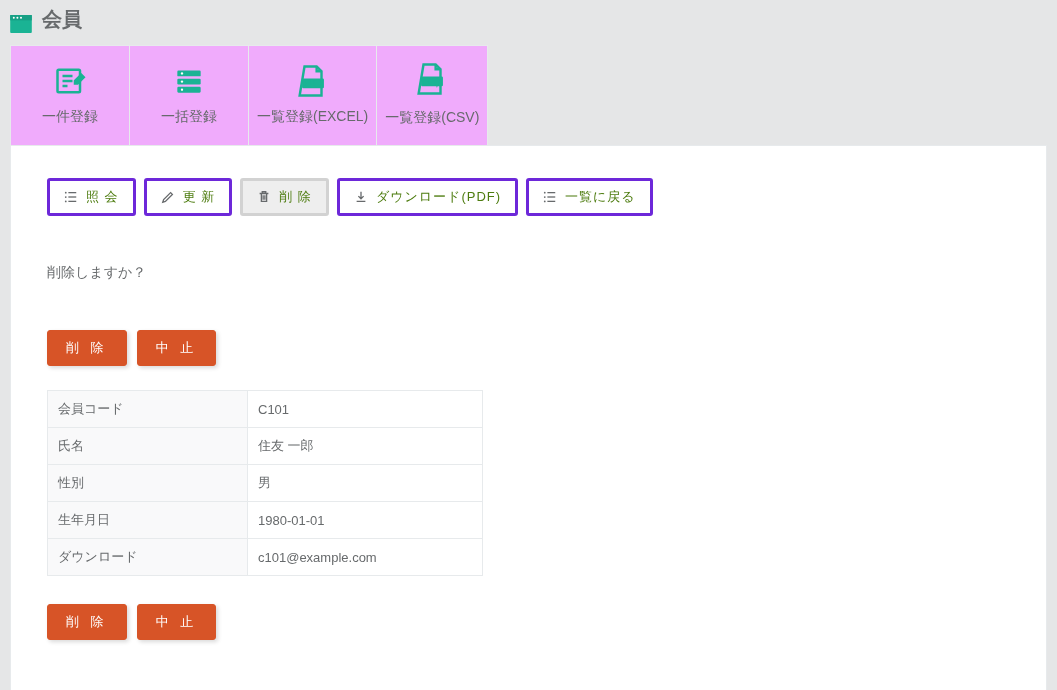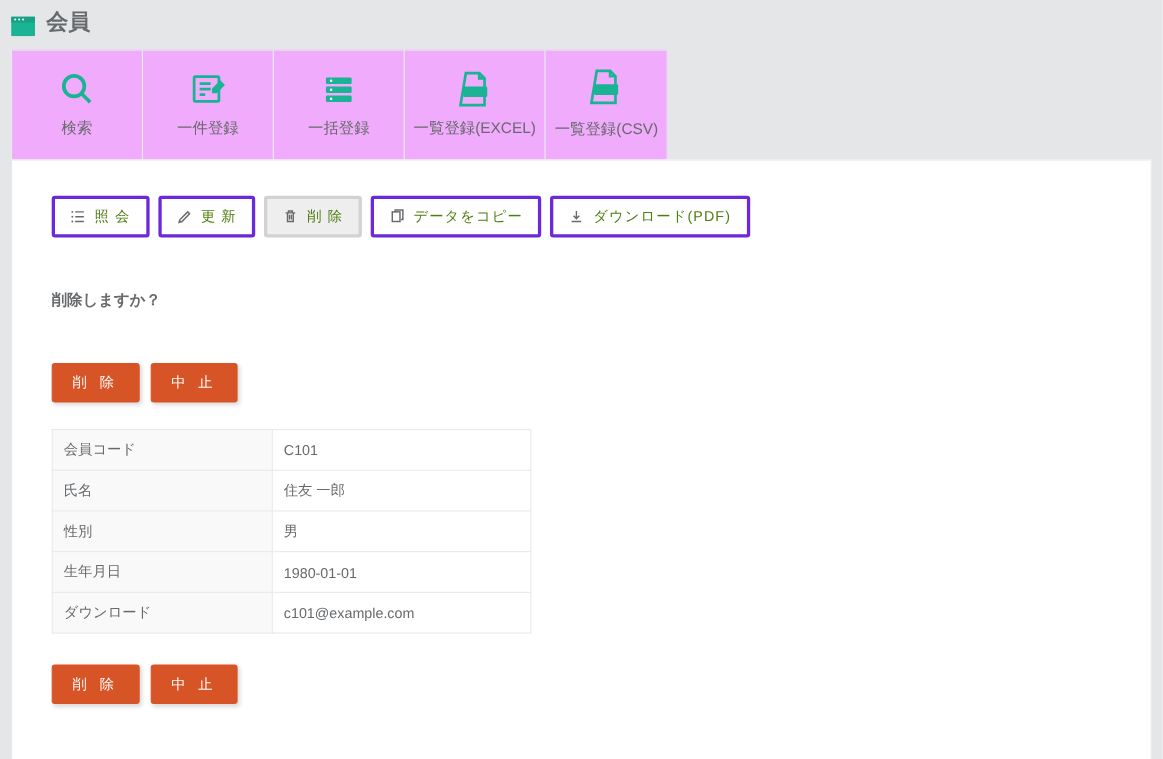--- a/index.html
+++ b/index.html
@@ -77,21 +77,20 @@
   }
   .btn-outline.active {
     background: #eeeeee;
     border-color: #d2d2d2;
   }
   .btn-outline .icon { width:14px; height:14px; display:inline-flex; align-items:center; justify-content:center; }
   .prompt {
     font-size: 14px;
     color: #676a6c;
     margin-bottom: 48px;
-    font-weight: bold;
   }
   .action-row {
     display: flex;
     gap: 10px;
     margin-bottom: 24px;
   }
   .btn-primary {
     background: #d75427;
     color: #fff;
     border: 1px solid #d75427;
@@ -131,29 +130,20 @@
       <rect x="0" y="0" width="24" height="6" fill="#17a085"></rect>
       <circle cx="4" cy="3" r="1.1" fill="#fff"></circle>
       <circle cx="8" cy="3" r="1.1" fill="#fff"></circle>
       <circle cx="12" cy="3" r="1.1" fill="#fff"></circle>
     </svg>
   </span>
   <h1>会員</h1>
 </div>
 
 <div class="tab-bar">
-  <div class="tab tab-active">
-    <span class="tab-icon">
-      <svg viewBox="0 0 24 24" width="32" height="32" fill="none" stroke="#1ab394" stroke-width="2.5">
-        <circle cx="10" cy="10" r="7"></circle>
-        <line x1="15" y1="15" x2="21" y2="21"></line>
-      </svg>
-    </span>
-    <span class="label">検索</span>
-  </div>
   <div class="tab">
     <span class="tab-icon">
       <svg viewBox="0 0 24 24" width="34" height="30" fill="none" stroke="#1ab394" stroke-width="2">
         <rect x="2" y="3" width="18" height="18" rx="1"></rect>
         <line x1="6" y1="8" x2="14" y2="8"></line>
         <line x1="6" y1="12" x2="14" y2="12"></line>
         <line x1="6" y1="16" x2="10" y2="16"></line>
         <path d="M16 12 l5 -5 l2 2 l-5 5 l-2 0 z" fill="#1ab394"></path>
       </svg>
     </span>
@@ -226,33 +216,37 @@
           <path d="M3 4 h10 M5 4 v9 h6 v-9 M6 4 v-2 h4 v2"></path>
           <line x1="7" y1="6" x2="7" y2="11"></line>
             <line x1="9" y1="6" x2="9" y2="11"></line>
         </svg>
       </span>
       <span>削 除</span>
     </button>
     <button class="btn-outline">
       <span class="icon">
         <svg viewBox="0 0 16 16" width="14" height="14" fill="none" stroke="#676a6c" stroke-width="1.5">
-          <rect x="3" y="3" width="8" height="10"></rect>
-          <path d="M6 3 v-2 h8 v10 h-2"></path>
-        </svg>
-      </span>
-      <span>データをコピー</span>
-    </button>
-    <button class="btn-outline">
-      <span class="icon">
-        <svg viewBox="0 0 16 16" width="14" height="14" fill="none" stroke="#676a6c" stroke-width="1.5">
           <path d="M8 2 v8 M5 7 l3 3 l3 -3 M3 13 h10"></path>
         </svg>
       </span>
       <span>ダウンロード(PDF)</span>
+    </button>
+    <button class="btn-outline">
+      <span class="icon">
+        <svg viewBox="0 0 16 16" width="14" height="14" fill="none" stroke="#676a6c" stroke-width="1.5">
+          <circle cx="2" cy="3" r="1" fill="#676a6c" stroke="none"></circle>
+            <line x1="5" y1="3" x2="14" y2="3"></line>
+          <circle cx="2" cy="8" r="1" fill="#676a6c" stroke="none"></circle>
+            <line x1="5" y1="8" x2="14" y2="8"></line>
+          <circle cx="2" cy="13" r="1" fill="#676a6c" stroke="none"></circle>
+            <line x1="5" y1="13" x2="14" y2="13"></line>
+        </svg>
+      </span>
+      <span>一覧に戻る</span>
     </button>
   </div>
 
   <p class="prompt">削除しますか？</p>
 
   <div class="action-row">
     <button class="btn-primary">削 除</button>
     <button class="btn-primary">中 止</button>
   </div>
 

